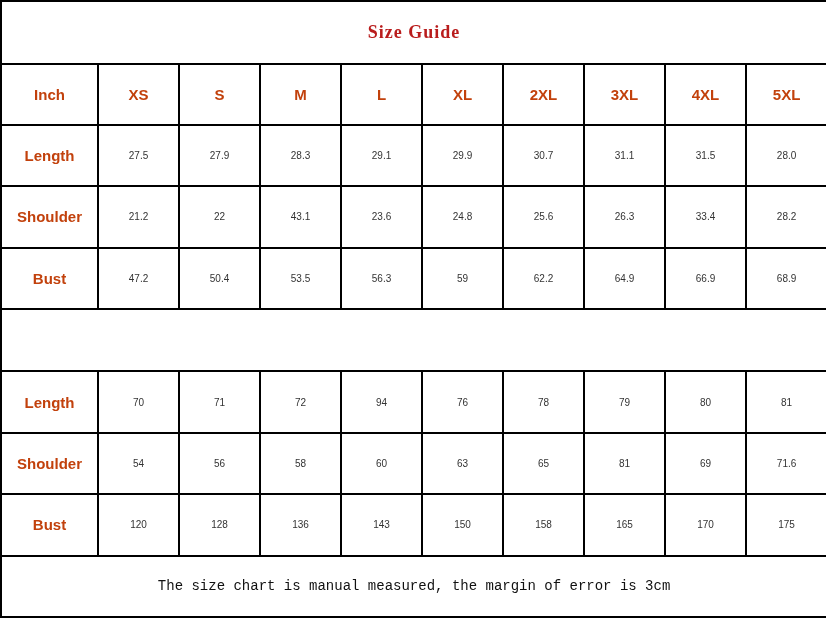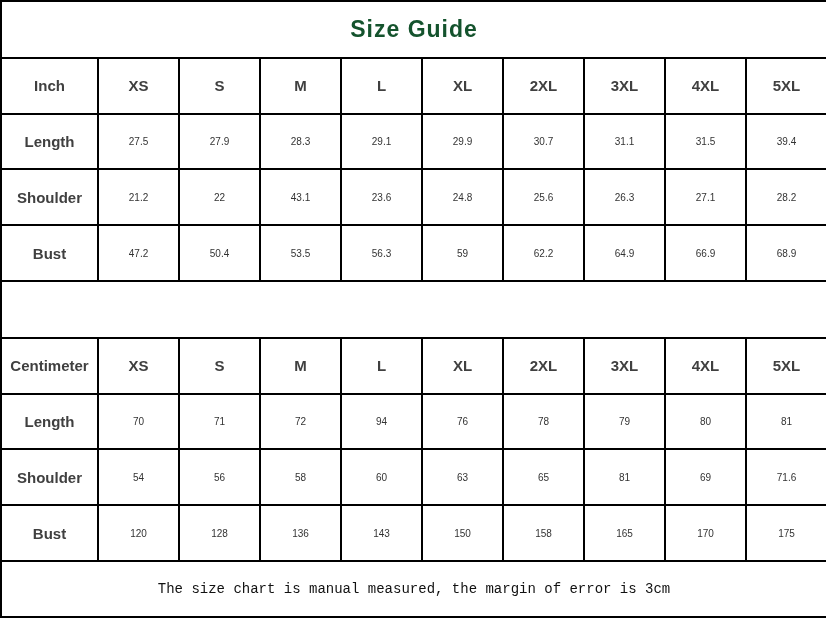--- a/index.html
+++ b/index.html
@@ -22,31 +22,31 @@
   }
   table.size-guide td {
     border: 2px solid #000000;
     text-align: center;
     vertical-align: middle;
     padding: 0;
     overflow: hidden;
   }
   .title-row td {
     height: 53px;
-    font-family: Liberation Sans, sans-serif;
-    font-size: 23px;
+    font-family: Liberation Serif, serif;
+    font-size: 18px;
     font-weight: 700;
-    color: #14532d;
+    color: #b91c1c;
     letter-spacing: 1px;
   }
   .head-cell, .label-cell {
     font-family: "Liberation Sans", "DejaVu Sans", sans-serif;
     font-size: 15px;
     font-weight: 700;
-    color: #404040;
+    color: #c2410c;
     margin-left: 25px;
   }
   .value-cell {
     font-family: "Liberation Sans", "DejaVu Sans", sans-serif;
     font-size: 10px;
     font-weight: 400;
     color: #333333;
   }
   tr.data-row td { height: 52px; }
   .spacer-row td { height: 53px; }
@@ -96,65 +96,53 @@
       <tr class="data-row">
         <td class="label-cell">Length</td>
         <td class="value-cell">27.5</td>
         <td class="value-cell">27.9</td>
         <td class="value-cell">28.3</td>
         <td class="value-cell">29.1</td>
         <td class="value-cell">29.9</td>
         <td class="value-cell">30.7</td>
         <td class="value-cell">31.1</td>
         <td class="value-cell">31.5</td>
-        <td class="value-cell">39.4</td>
+        <td class="value-cell">28.0</td>
       </tr>
 
       <tr class="data-row">
         <td class="label-cell">Shoulder</td>
         <td class="value-cell">21.2</td>
         <td class="value-cell">22</td>
         <td class="value-cell">43.1</td>
         <td class="value-cell">23.6</td>
         <td class="value-cell">24.8</td>
         <td class="value-cell">25.6</td>
         <td class="value-cell">26.3</td>
-        <td class="value-cell">27.1</td>
+        <td class="value-cell">33.4</td>
         <td class="value-cell">28.2</td>
       </tr>
 
       <tr class="data-row">
         <td class="label-cell">Bust</td>
         <td class="value-cell">47.2</td>
         <td class="value-cell">50.4</td>
         <td class="value-cell">53.5</td>
         <td class="value-cell">56.3</td>
         <td class="value-cell">59</td>
         <td class="value-cell">62.2</td>
         <td class="value-cell">64.9</td>
         <td class="value-cell">66.9</td>
         <td class="value-cell">68.9</td>
       </tr>
 
       <tr class="spacer-row">
         <td colspan="10"></td>
       </tr>
 
-      <tr class="data-row">
-        <td class="head-cell">Centimeter</td>
-        <td class="head-cell">XS</td>
-        <td class="head-cell">S</td>
-        <td class="head-cell">M</td>
-        <td class="head-cell">L</td>
-        <td class="head-cell">XL</td>
-        <td class="head-cell">2XL</td>
-        <td class="head-cell">3XL</td>
-        <td class="head-cell">4XL</td>
-        <td class="head-cell">5XL</td>
-      </tr>
 
       <tr class="data-row">
         <td class="label-cell">Length</td>
         <td class="value-cell">70</td>
         <td class="value-cell">71</td>
         <td class="value-cell">72</td>
         <td class="value-cell">94</td>
         <td class="value-cell">76</td>
         <td class="value-cell">78</td>
         <td class="value-cell">79</td>

